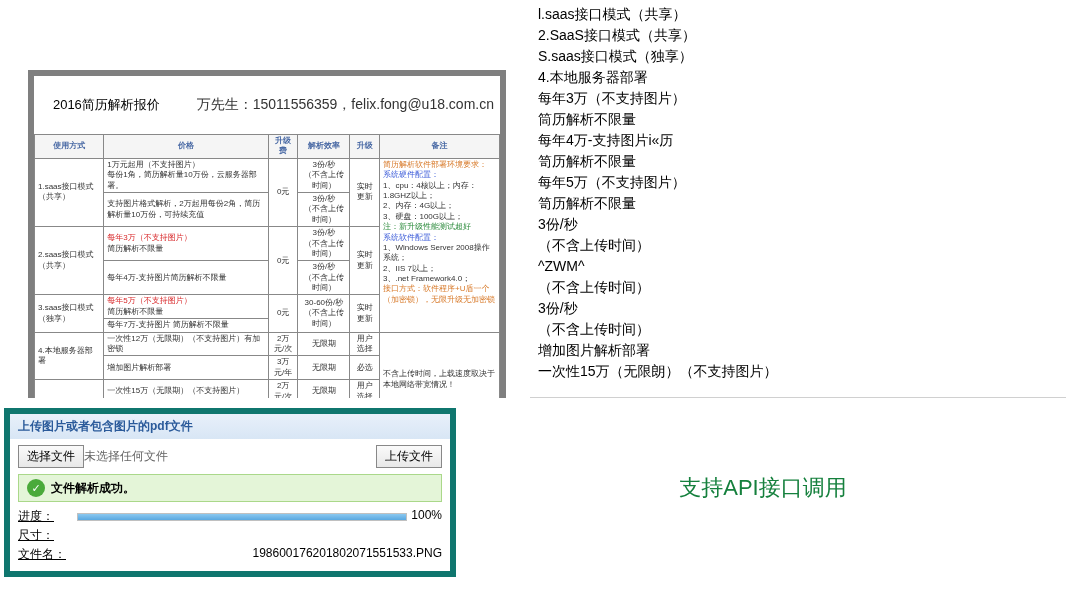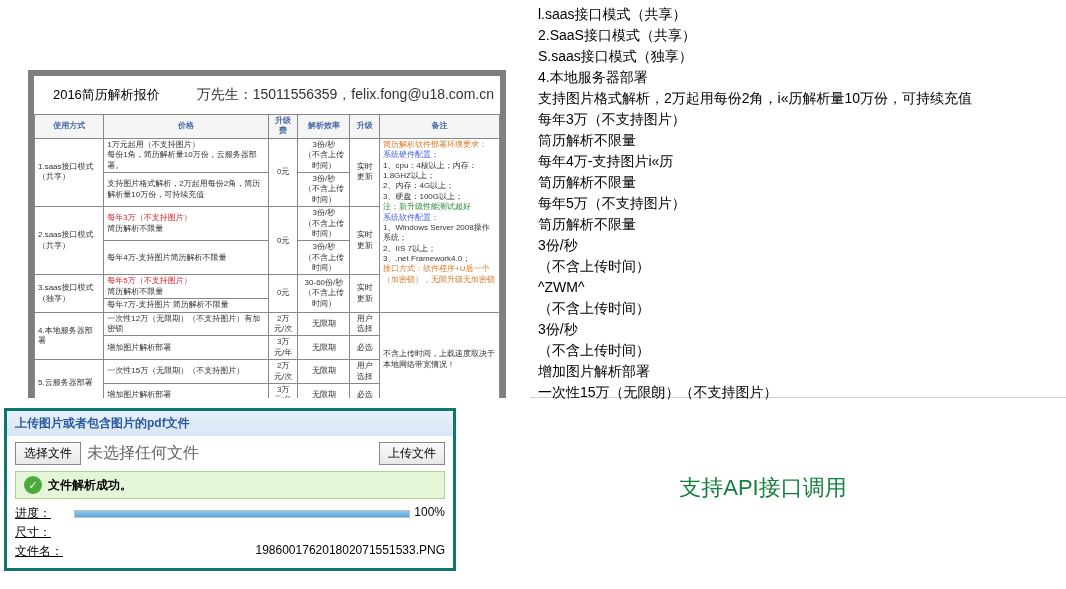--- a/index.html
+++ b/index.html
@@ -31,21 +31,21 @@
 }
 .doc-frame {
   border: 6px solid #7f7f7f;
   background: #fff;
   width: 478px;
   font-size: 9px;
 }
 .doc-header {
   display: flex;
   align-items: baseline;
-  padding: 10px 6px;
+  padding: 20px 6px;
   gap: 24px;
 }
 .doc-title {
   flex: 1;
   text-align: center;
   font-size: 13px;
   color: #000;
 }
 .doc-contact {
   font-size: 14px;
@@ -93,49 +93,48 @@
 
 .bottom-area {
   display: flex;
 }
 .upload-panel {
   width: 460px;
   background: #fff;
   padding: 10px 4px 4px 4px;
 }
 .upload-panel-inner {
-  border: 3px solid #0f766e;
+  border: 6px solid #0f766e;
 }
 .upload-header {
   background: linear-gradient(#e8f0fa, #d8e6f5);
   color: #2a5a9a;
   font-weight: bold;
   padding: 4px 8px;
   font-size: 12px;
 }
 .upload-body {
   padding: 6px 8px;
   background: #fff;
 }
 .file-row {
   display: flex;
   align-items: center;
-  gap: 6px;
   margin-bottom: 6px;
 }
 .file-btn, .upload-btn {
   padding: 2px 8px;
   border: 1px solid #888;
   background: linear-gradient(#fafafa, #e8e8e8);
   font-size: 12px;
   cursor: pointer;
 }
 .file-text {
   color: #666;
-  font-size: 16px;
+  font-size: 12px;
   flex: 1;
 }
 .success-row {
   background: #e4f5d8;
   border: 1px solid #aad88a;
   padding: 4px 8px;
   display: flex;
   align-items: center;
   gap: 6px;
   margin-bottom: 6px;
@@ -289,21 +288,20 @@
         </table>
       <div class="foot-note">（简历解析性能不限期，请部署的服务器CPU有关系，单核CPU的情况和网络性能能力饱和的下每份简历秒，四核服务器CPU性能饱和使用解析40份简历，注：如果PC服务器部署不能满足公司业务需要，建议20家以上企业软件），谢谢！</div>
     </div>
   </div>
 
   <div class="right-pane" id="text-pane">
       <div>l.saas接口模式（共享）</div>
       <div>2.SaaS接口模式（共享）</div>
       <div>S.saas接口模式（独享）</div>
       <div>4.本地服务器部署</div>
-      <div>支持图片格式解析，2万起用每份2角，i«历解析量10万份，可持续充值</div>
       <div>每年3万（不支持图片）</div>
       <div>筒历解析不限量</div>
       <div>每年4万-支持图片i«历</div>
       <div>笥历解析不限量</div>
       <div>每年5万（不支持图片）</div>
       <div>笥历解析不限量</div>
       <div>3份/秒</div>
       <div>（不含上传时间）</div>
       <div>^ZWM^</div>
       <div>（不含上传时间）</div>

